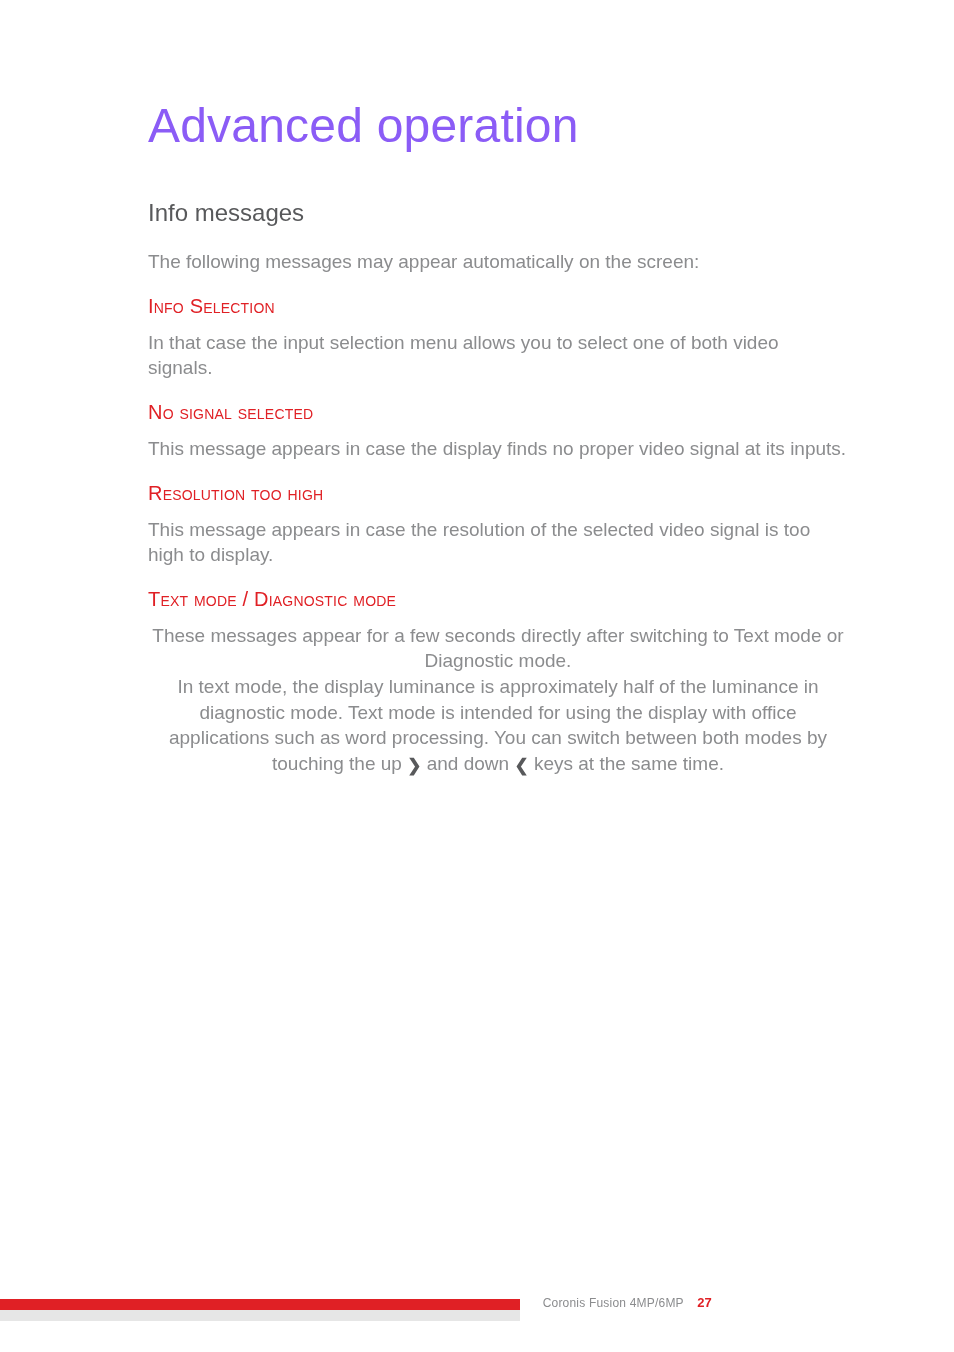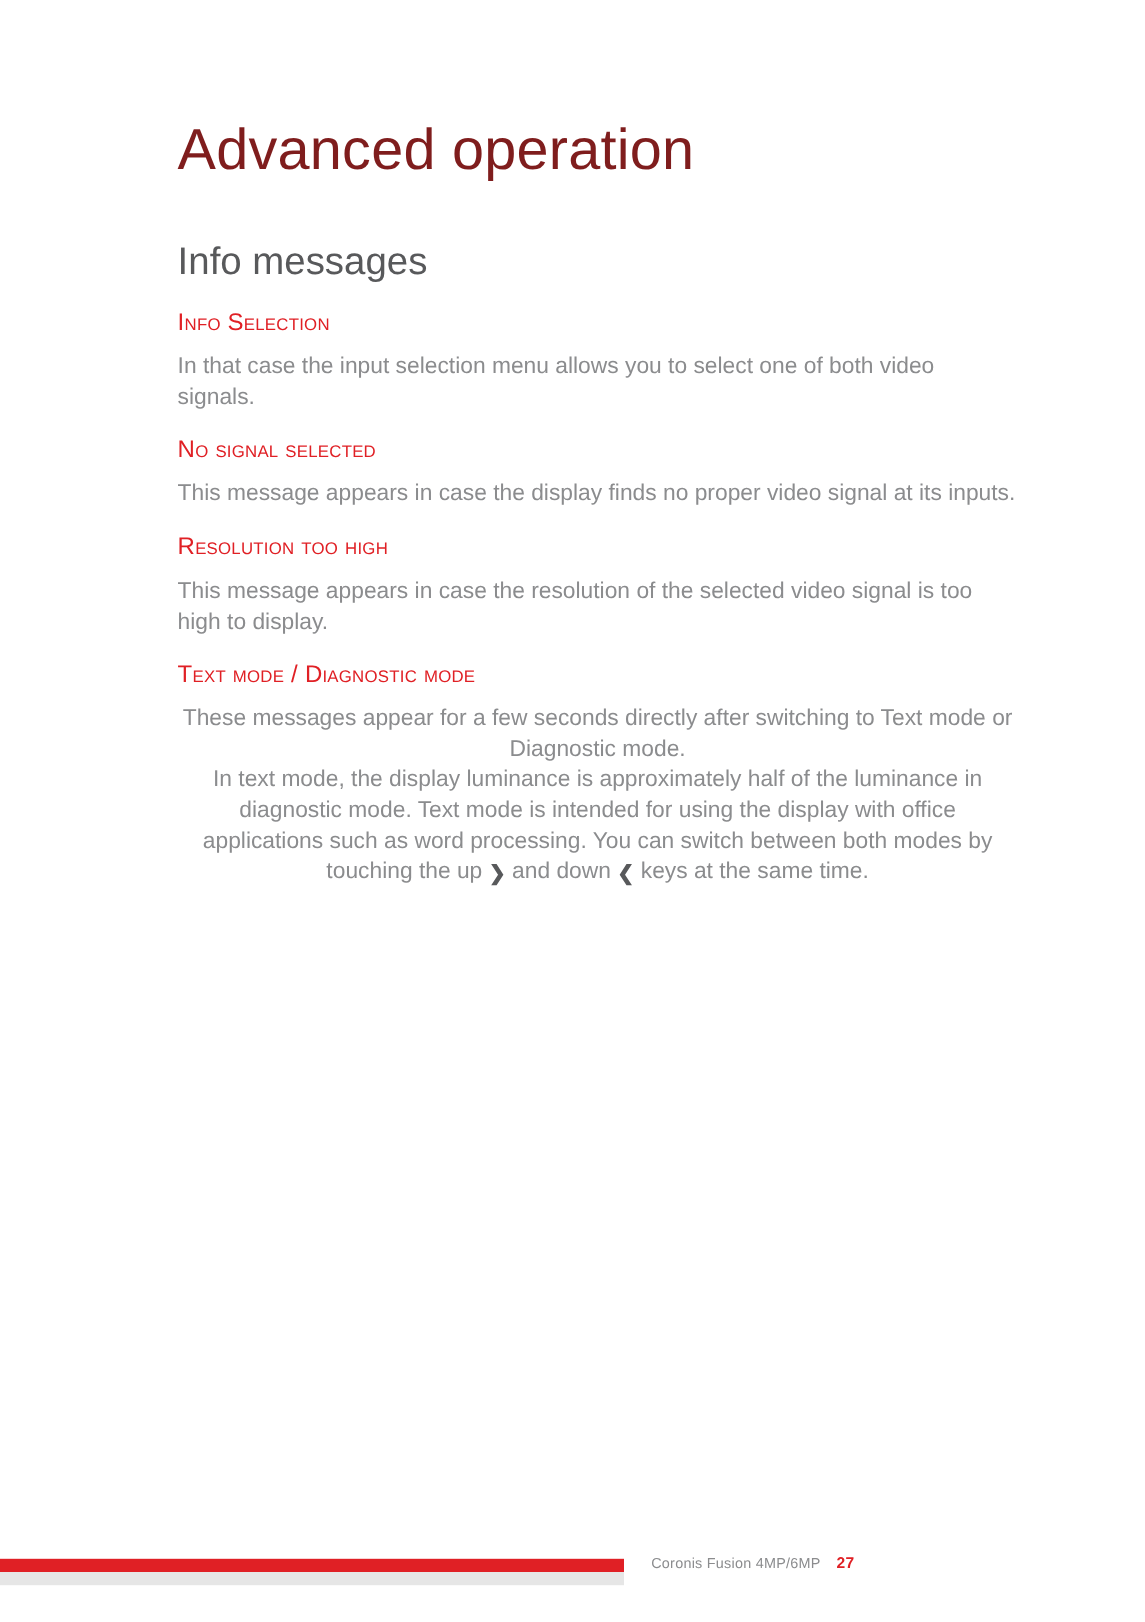--- a/index.html
+++ b/index.html
@@ -12,26 +12,26 @@
   }
   .content {
     position: absolute;
     left: 148px;
     top: 98px;
     width: 700px;
   }
   .title {
     font-size: 48px;
     font-weight: 400;
-    color: #7f1d1d;
+    color: #8b5cf6;
     margin-bottom: 46px;
     letter-spacing: 0.2px;
   }
   .section {
-    font-size: 32px;
+    font-size: 24px;
     font-weight: 400;
     color: #58595b;
     margin-bottom: 22px;
   }
   .para {
     font-size: 19px;
     line-height: 1.35;
     color: #8b8c8e;
     margin-bottom: 20px;
     font-weight: 300;
@@ -97,20 +97,21 @@
 </head>
 <body>
 
 <div class="page">
   <div class="content">
 
     <h1 class="title">Advanced operation</h1>
 
     <h2 class="section">Info messages</h2>
 
+    <p class="para">The following messages may appear automatically on the screen:</p>
 
     <div class="block">
       <h3 class="sub">Info Selection</h3>
       <p class="para">In that case the input selection menu allows you to select one of both video signals.</p>
     </div>
 
     <div class="block">
       <h3 class="sub">No signal selected</h3>
       <p class="para">This message appears in case the display finds no proper video signal at its inputs.</p>
     </div>

